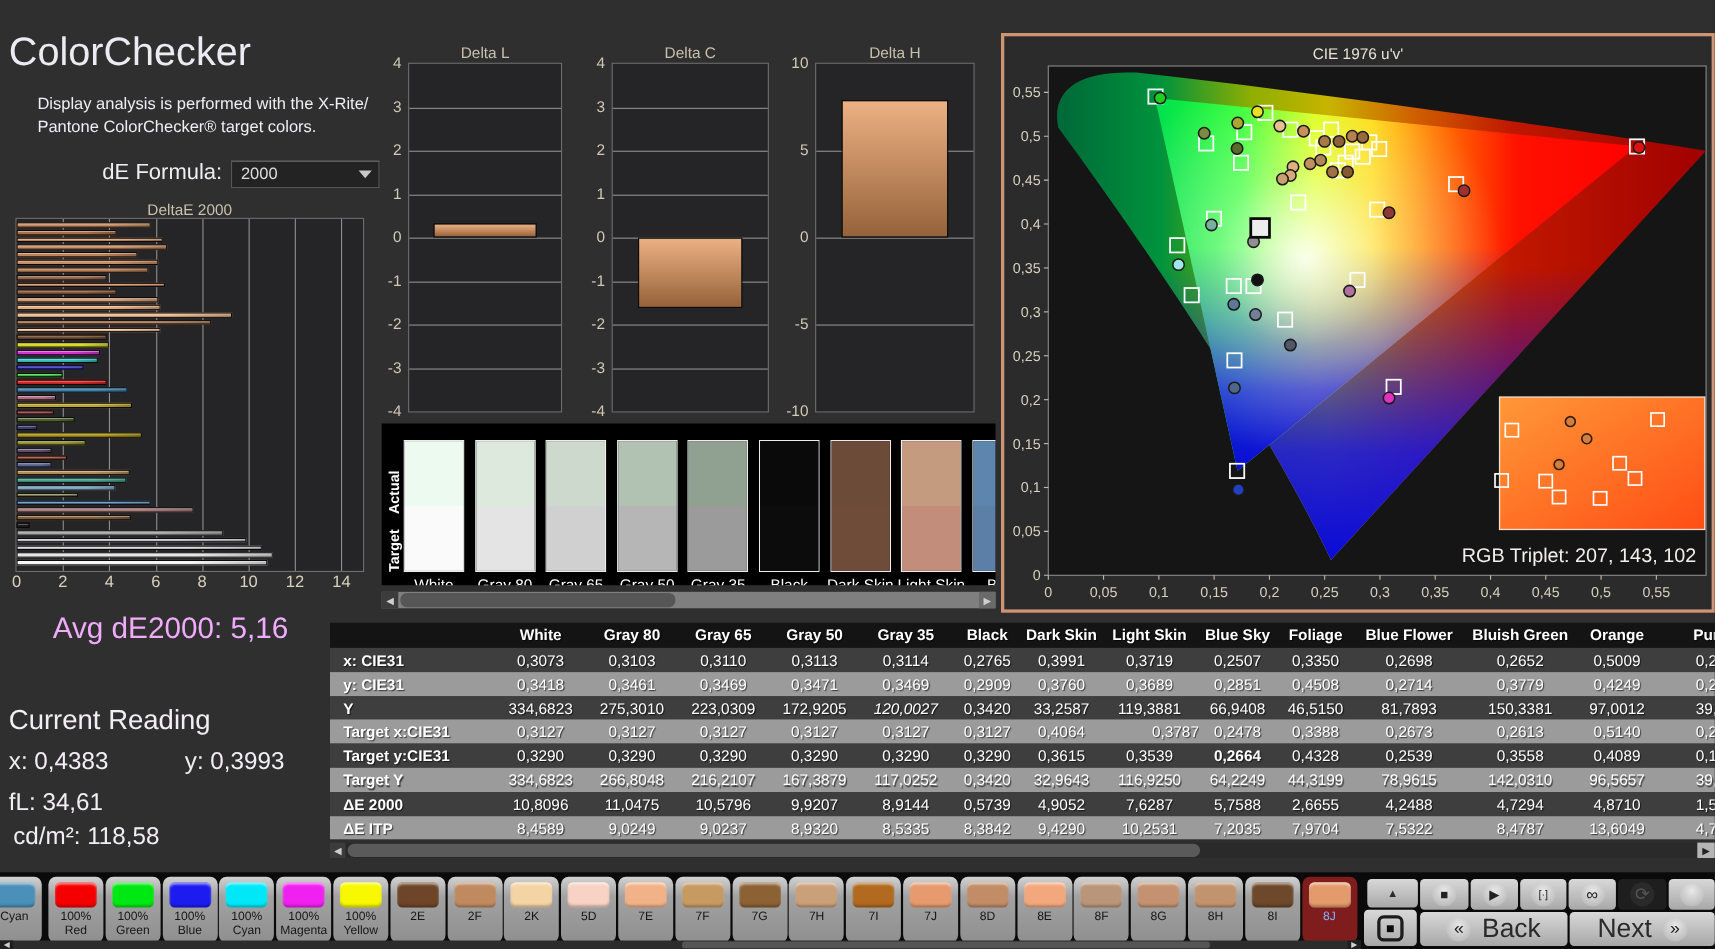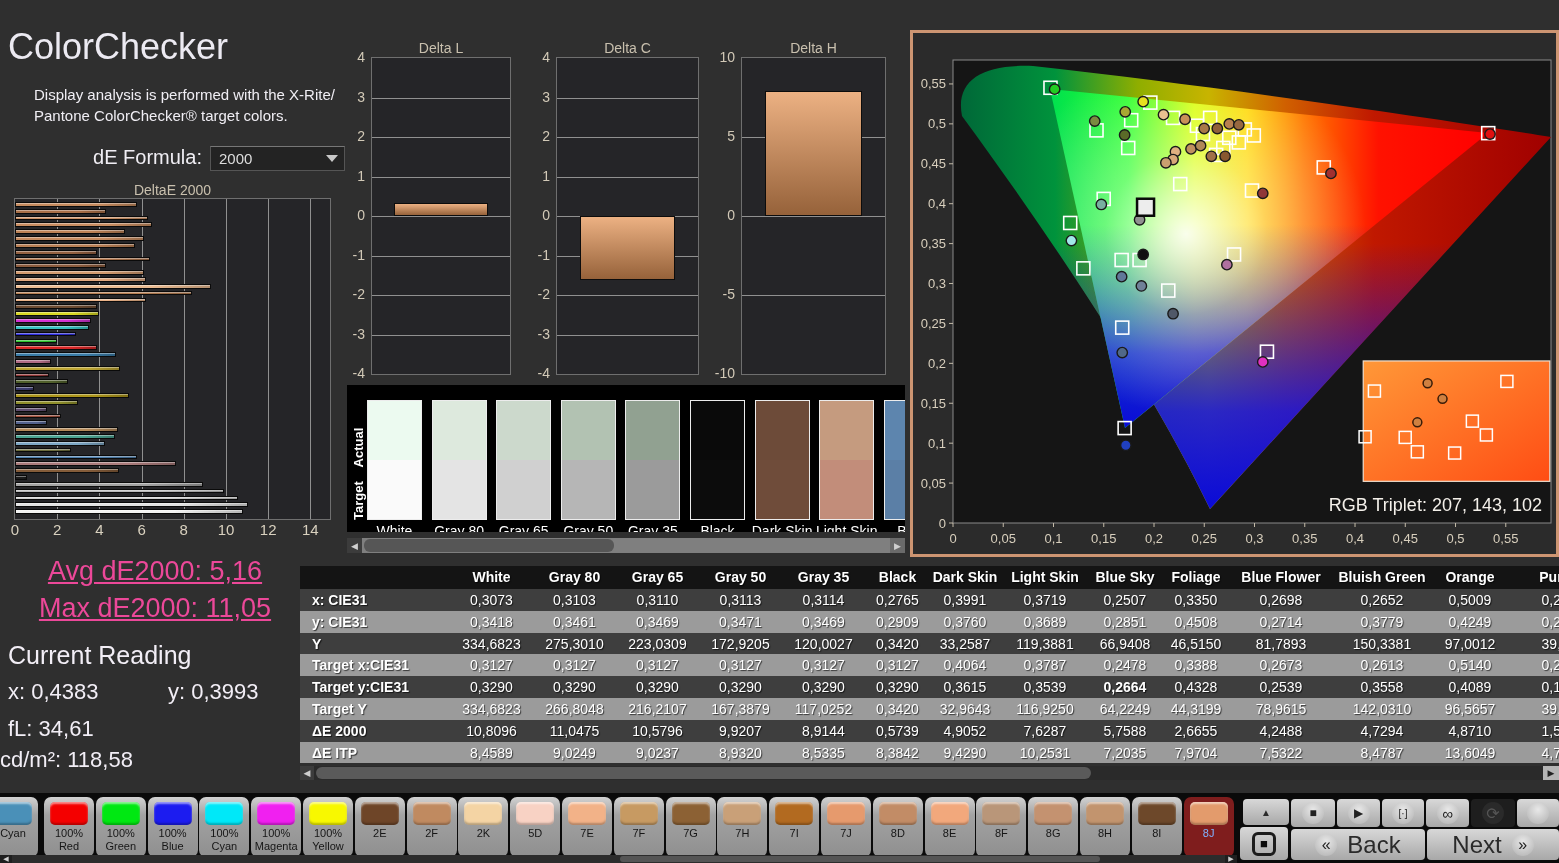--- a/index.html
+++ b/index.html
@@ -28,21 +28,21 @@
   .sw-label{position:absolute;top:138px;font-size:14px;color:#fff;text-align:center;width:75px;transform:translateX(-10px);}
   .side-label{position:absolute;left:-19px;width:60px;font-size:13px;font-weight:bold;color:#fff;transform:rotate(-90deg);text-align:center;}
   .scrollbar{background:#7f7f7f;}
   .sb-thumb{position:absolute;top:1px;bottom:1px;background:#565656;border-radius:6px;}
   .sb-arrow{position:absolute;top:0;bottom:0;width:15px;background:#3c3c3c;color:#cfcfcf;font-size:9px;display:flex;align-items:center;justify-content:center;}
   
   .cie{left:910px;top:30px;width:649px;height:527px;background:#2b2b2b;border:3px solid #cd9572;}
   .cie-title{left:0;top:8px;width:100%;text-align:center;font-size:14px;color:#e9e2d6;}
   .rgb-label{right:14px;top:462px;font-size:18px;color:#f4f0ea;}
   
-  .stat-big{left:0;width:310px;text-align:center;font-size:27px;color:#ec4899;text-decoration:underline;}
+  .stat-big{left:0;width:310px;text-align:center;font-size:27px;color:#f0abfc;}
   .stat-med{left:8px;font-size:25px;color:#f2eef6;}
   .stat-sm{font-size:22px;color:#f2eef6;}
   
   .tbl{left:300px;top:566px;width:1259px;height:198px;overflow:hidden;background:#2f2f2f;}
   .tbl-row{position:absolute;left:0;width:1400px;display:flex;}
   .tbl-cell{flex:none;overflow:hidden;white-space:nowrap;text-align:center;font-size:14px;color:#fff;text-shadow:1px 1px 1px rgba(0,0,0,.65);padding-top:3px;}
   .tbl-cell.lbl{text-align:left;padding-left:12px;font-weight:bold;}
   .row-head{background:#141414;font-weight:bold;}
   .row-dark{background:#3e3e3e;}
   .row-light{background:#9b9b9b;}
@@ -245,20 +245,21 @@
       </div>
       <div class="sw-label" style="left: 536.8px;">Blue</div>
     </div>
   <div class="abs scrollbar" style="left:347px;top:538px;width:558px;height:15px;">
     <div class="sb-arrow" style="left:0;">◀</div>
     <div class="sb-thumb" style="left:17px;width:250px;"></div>
     <div class="sb-arrow" style="right:0;background:#6a6a6a;">▶</div>
   </div>
 
   <div class="abs cie" id="ciePanel">
+    <div class="abs cie-title">CIE 1976 u'v'</div>
     <svg id="cieSvg" width="643" height="521" style="position:absolute;left:0;top:0;">
       <defs>
         <linearGradient id="hueDim" x1="0" y1="0" x2="1" y2="0">
           <stop offset="0" stop-color="#006838"></stop>
             <stop offset="0.16" stop-color="#00933c"></stop>
           <stop offset="0.30" stop-color="#8fae00"></stop>
             <stop offset="0.42" stop-color="#c8b400"></stop>
           <stop offset="0.55" stop-color="#d06000"></stop>
             <stop offset="0.70" stop-color="#c01800"></stop>
           <stop offset="1" stop-color="#a00000"></stop>
@@ -418,26 +419,25 @@
           <line x1="542.5210084033613" y1="490" x2="542.5210084033613" y2="494" stroke="#c4bba9"></line>
           <text x="542.5210084033613" y="510" text-anchor="middle" font-size="13" fill="#d8cfbd">0,5</text>
           <line x1="592.7731092436976" y1="490" x2="592.7731092436976" y2="494" stroke="#c4bba9"></line>
           <text x="592.7731092436976" y="510" text-anchor="middle" font-size="13" fill="#d8cfbd">0,55</text>
         </g>
     </svg>
     <div class="abs rgb-label">RGB Triplet: 207, 143, 102</div>
   </div>
 
   <div class="abs stat-big" style="top:556px;">Avg dE2000: 5,16</div>
-  <div class="abs stat-big" style="top:593px;">Max dE2000: 11,05</div>
   <div class="abs stat-med" style="top:641px;">Current Reading</div>
   <div class="abs stat-sm" style="left:8px;top:679px;">x: 0,4383</div>
   <div class="abs stat-sm" style="left:168px;top:679px;">y: 0,3993</div>
   <div class="abs stat-sm" style="left:8px;top:716px;">fL: 34,61</div>
-  <div class="abs stat-sm" style="left:0;top:747px;">cd/m²: 118,58</div>
+  <div class="abs stat-sm" style="left:12px;top:747px;">cd/m²: 118,58</div>
 
   <div class="abs tbl" id="dataTable">
       <div class="tbl-row row-head" style="top: 0px; height: 23px;">
         <div class="tbl-cell" style="width: 150px;"></div>
         <div class="tbl-cell" style="width: 83px;">White</div>
         <div class="tbl-cell" style="width: 83px;">Gray 80</div>
         <div class="tbl-cell" style="width: 83px;">Gray 65</div>
         <div class="tbl-cell" style="width: 83px;">Gray 50</div>
         <div class="tbl-cell" style="width: 83px;">Gray 35</div>
         <div class="tbl-cell" style="width: 65px;">Black</div>
@@ -483,41 +483,41 @@
         <div class="tbl-cell" style="width: 104px;">0,3779</div>
         <div class="tbl-cell" style="width: 72px;">0,4249</div>
         <div class="tbl-cell" style="width: 114px;">0,2017</div>
       </div>
       <div class="tbl-row row-dark" style="top: 66.6px; height: 21.8px;">
         <div class="tbl-cell lbl" style="width: 150px;">Y</div>
         <div class="tbl-cell" style="width: 83px;">334,6823</div>
         <div class="tbl-cell" style="width: 83px;">275,3010</div>
         <div class="tbl-cell" style="width: 83px;">223,0309</div>
         <div class="tbl-cell" style="width: 83px;">172,9205</div>
-        <div class="tbl-cell" style="width: 83px;">120,0027</div>
+        <div class="tbl-cell" style="width: 83px; font-style: italic;">120,0027</div>
         <div class="tbl-cell" style="width: 65px;">0,3420</div>
         <div class="tbl-cell" style="width: 70px;">33,2587</div>
         <div class="tbl-cell" style="width: 90px;">119,3881</div>
         <div class="tbl-cell" style="width: 70px;">66,9408</div>
         <div class="tbl-cell" style="width: 72px;">46,5150</div>
         <div class="tbl-cell" style="width: 98px;">81,7893</div>
         <div class="tbl-cell" style="width: 104px;">150,3381</div>
         <div class="tbl-cell" style="width: 72px;">97,0012</div>
         <div class="tbl-cell" style="width: 114px;">39,771</div>
       </div>
       <div class="tbl-row row-light" style="top: 88.4px; height: 21.8px;">
         <div class="tbl-cell lbl" style="width: 150px;">Target x:CIE31</div>
         <div class="tbl-cell" style="width: 83px;">0,3127</div>
         <div class="tbl-cell" style="width: 83px;">0,3127</div>
         <div class="tbl-cell" style="width: 83px;">0,3127</div>
         <div class="tbl-cell" style="width: 83px;">0,3127</div>
         <div class="tbl-cell" style="width: 83px;">0,3127</div>
         <div class="tbl-cell" style="width: 65px;">0,3127</div>
         <div class="tbl-cell" style="width: 70px;">0,4064</div>
-        <div class="tbl-cell" style="width: 90px;">0,3787</div>
+        <div class="tbl-cell" style="width: 90px; text-align: right;">0,3787</div>
         <div class="tbl-cell" style="width: 70px;">0,2478</div>
         <div class="tbl-cell" style="width: 72px;">0,3388</div>
         <div class="tbl-cell" style="width: 98px;">0,2673</div>
         <div class="tbl-cell" style="width: 104px;">0,2613</div>
         <div class="tbl-cell" style="width: 72px;">0,5140</div>
         <div class="tbl-cell" style="width: 114px;">0,2127</div>
       </div>
       <div class="tbl-row row-dark" style="top: 110.2px; height: 21.8px;">
         <div class="tbl-cell lbl" style="width: 150px;">Target y:CIE31</div>
         <div class="tbl-cell" style="width: 83px;">0,3290</div>

